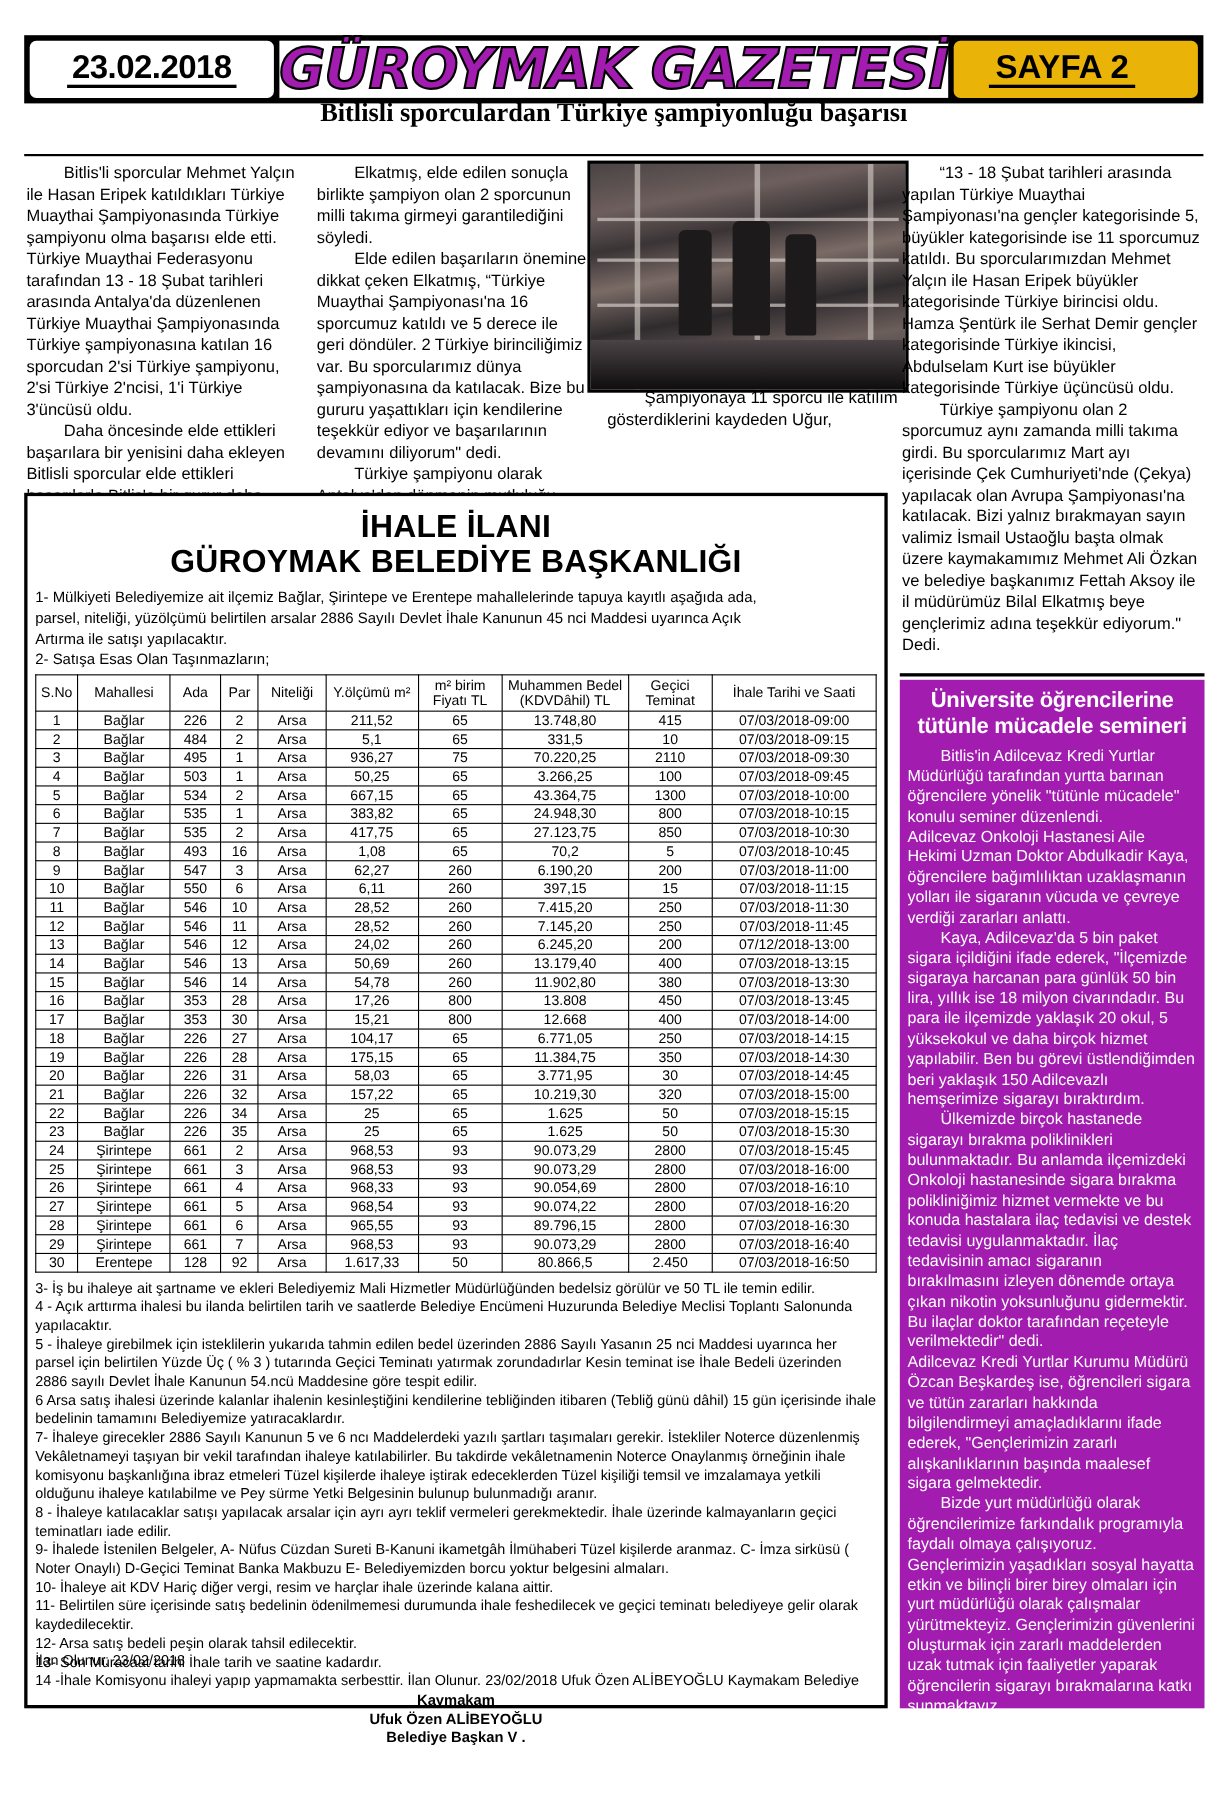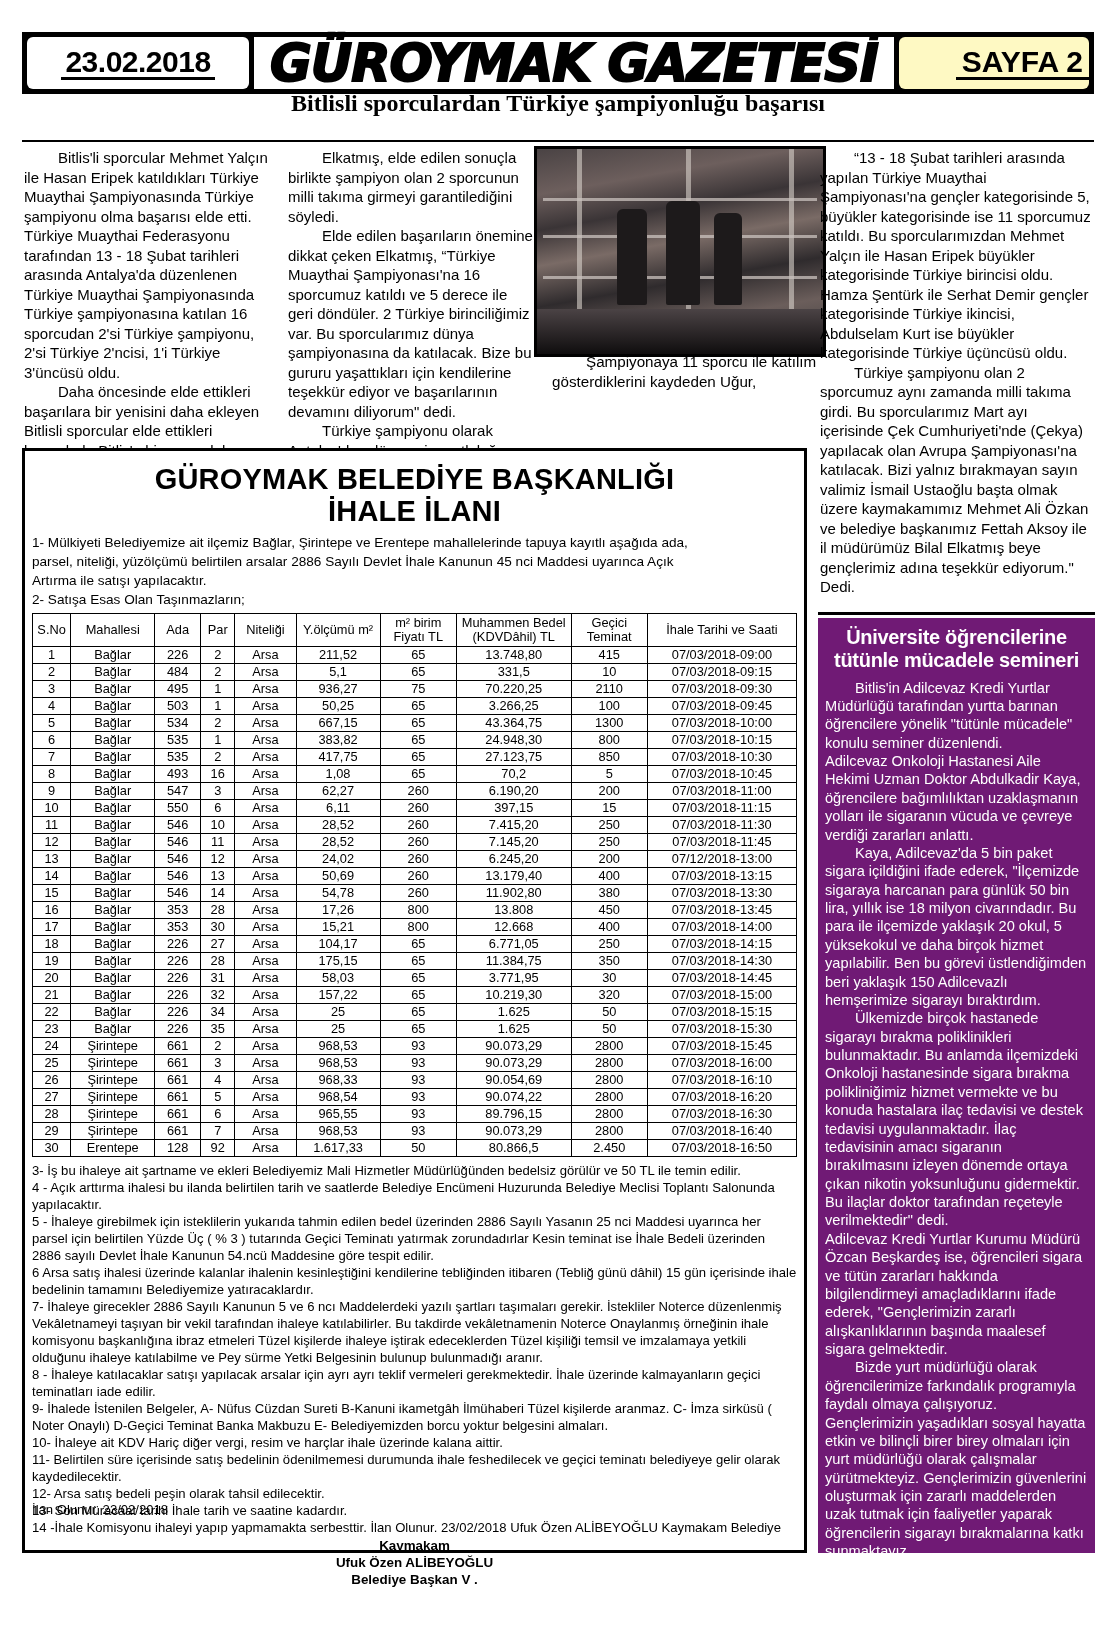--- a/index.html
+++ b/index.html
@@ -22,29 +22,29 @@
     border-radius:6px;display:flex;align-items:center;justify-content:center;
   }
   .date-text{
     font-weight:bold;font-size:30px;letter-spacing:-0.5px;
     border-bottom:3px solid #000;line-height:1.05;padding:0 4px;
   }
   .title-wrap{flex:1;display:flex;align-items:center;justify-content:center;background:#fff;height:52px;margin:0 5px;}
   .gazette-title{
     font-family:"DejaVu Sans", sans-serif;
     font-weight:bold;font-style:italic;font-size:51px;
-    color:#000000;
+    color:#a21caf;
     -webkit-text-stroke:2px #000;
     letter-spacing:-1px;
     white-space:nowrap;
     line-height:1;
   }
   .sayfa-box{
-    background:#fef9c3;margin-right:5px;height:52px;width:190px;
-    border-radius:6px;display:flex;align-items:center;justify-content:flex-end;
+    background:#eab308;margin-right:5px;height:52px;width:190px;
+    border-radius:6px;display:flex;align-items:center;justify-content:flex-start;padding-left:32px;
   }
   .sayfa-text{font-weight:bold;font-size:30px;border-bottom:3px solid #000;padding:0 6px;line-height:1.05;}
 
   
   .headline{
     position:absolute;left:22px;top:90px;width:1072px;
     text-align:center;
     font-family:"Liberation Serif", serif;
     font-weight:bold;font-size:24px;line-height:1.1;
     white-space:nowrap;
@@ -105,21 +105,21 @@
   .sign{
     text-align:center;font-weight:bold;font-size:13.4px;line-height:1.25;
     margin-top:4px;
   }
   .signrow{position:relative;margin-top:2px;}
   .ilan-left{position:absolute;left:0;top:-36px;font-size:13.1px;font-weight:normal;}
 
   
   .side-black{
     position:absolute;left:818px;top:618px;width:277px;height:935px;
-    background:#701a75;color:#fff;box-sizing:border-box;padding:8px 7px;
+    background:#a21caf;color:#fff;box-sizing:border-box;padding:8px 7px;
   }
   .side-black .sb-title{
     text-align:center;font-weight:bold;font-size:20px;line-height:1.14;
     letter-spacing:-0.3px;margin-bottom:7px;
   }
   .side-black .sb-body{font-size:14.6px;line-height:1.26;}
   .side-black .sb-body p{margin:0;text-indent:30px;}
   .side-black .sb-body p.noind{text-indent:0;}
   .side-rule{position:absolute;left:818px;top:612px;width:277px;border-top:3px solid #000;}
 </style>
@@ -172,22 +172,22 @@
     <p>Şampiyonaya 11 sporcu ile katılım gösterdiklerini kaydeden Uğur,</p>
   </div>
 
   <div class="artcol" id="col4">
     <p>“13 - 18 Şubat tarihleri arasında yapılan Türkiye Muaythai Şampiyonası'na gençler kategorisinde 5, büyükler kategorisinde ise 11 sporcumuz katıldı. Bu sporcularımızdan Mehmet Yalçın ile Hasan Eripek büyükler kategorisinde Türkiye birincisi oldu. Hamza Şentürk ile Serhat Demir gençler kategorisinde Türkiye ikincisi, Abdulselam Kurt ise büyükler kategorisinde Türkiye üçüncüsü oldu.</p>
     <p>Türkiye şampiyonu olan 2 sporcumuz aynı zamanda milli takıma girdi. Bu sporcularımız Mart ayı içerisinde Çek Cumhuriyeti'nde (Çekya) yapılacak olan Avrupa Şampiyonası'na katılacak. Bizi yalnız bırakmayan sayın valimiz İsmail Ustaoğlu başta olmak üzere kaymakamımız Mehmet Ali Özkan ve belediye başkanımız Fettah Aksoy ile il müdürümüz Bilal Elkatmış beye gençlerimiz adına teşekkür ediyorum." Dedi.</p>
   </div>
 
   <div class="ihale">
     <div class="ihale-title">
+      <div>İHALE İLANI</div>
       <div>GÜROYMAK BELEDİYE BAŞKANLIĞI</div>
-      <div>İHALE İLANI</div>
     </div>
 
     <div class="ihale-intro">
       <div>1- Mülkiyeti Belediyemize ait ilçemiz Bağlar, Şirintepe ve Erentepe mahallelerinde tapuya kayıtlı aşağıda ada,</div>
       <div>parsel, niteliği, yüzölçümü belirtilen arsalar 2886 Sayılı Devlet İhale Kanunun 45 nci Maddesi uyarınca Açık</div>
       <div>Artırma ile satışı yapılacaktır.</div>
       <div>2- Satışa Esas Olan Taşınmazların;</div>
     </div>
 
     <table class="lots">

